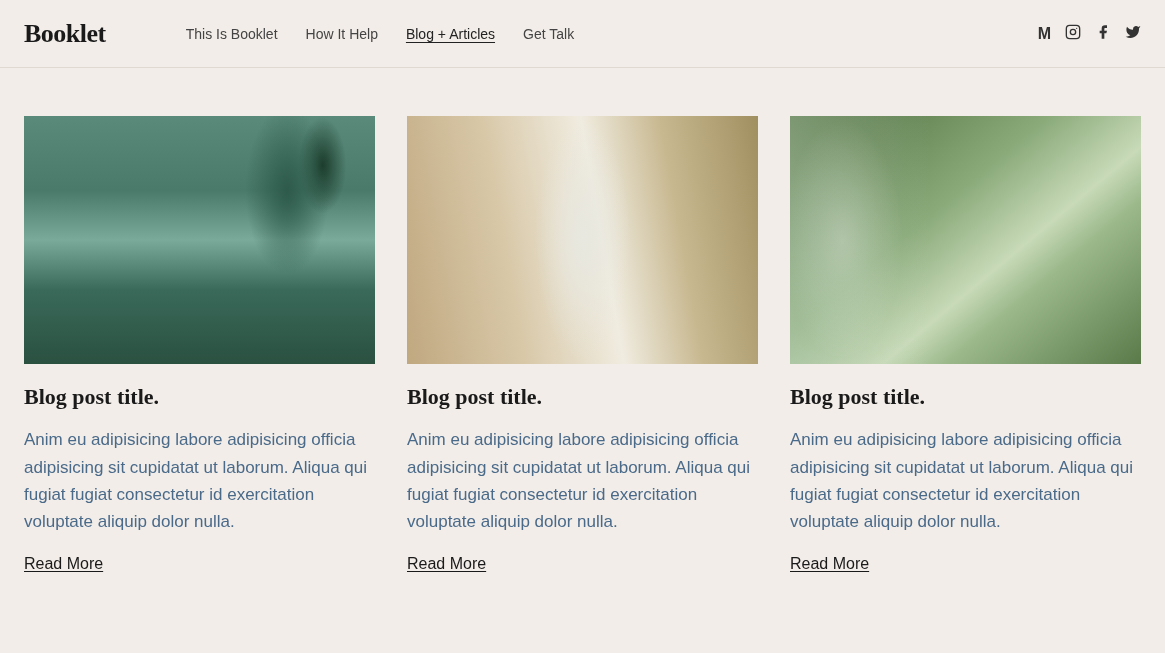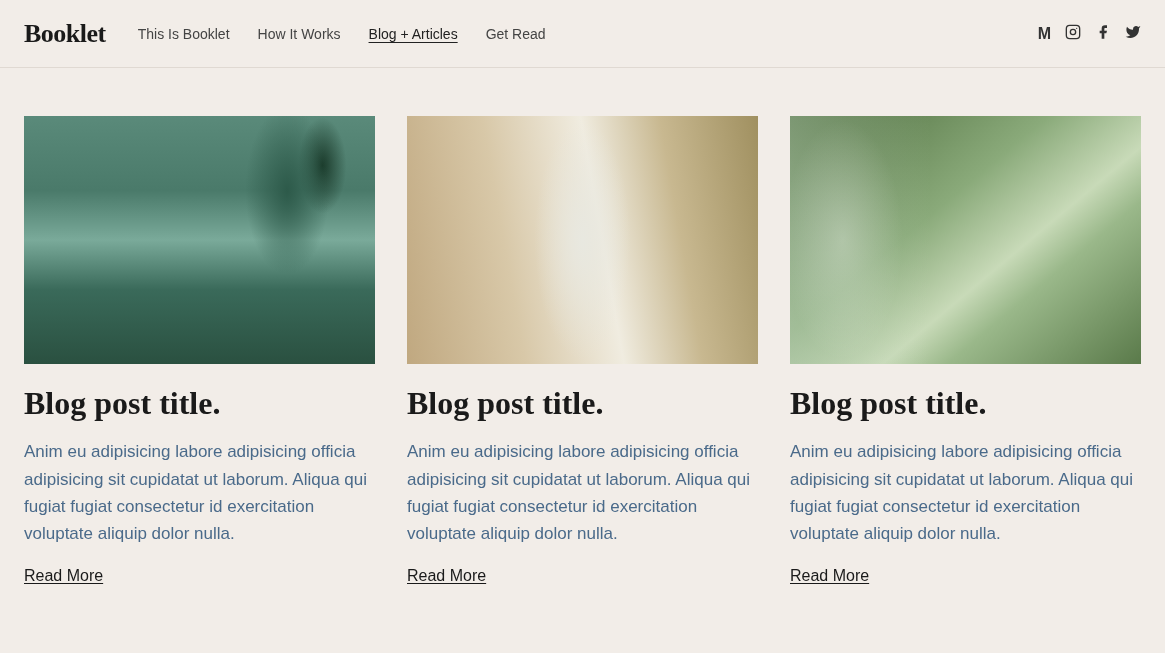--- a/index.html
+++ b/index.html
@@ -37,20 +37,21 @@
       font-weight: 700;
       color: #1a1a1a;
       font-family: Georgia, serif;
       letter-spacing: -0.5px;
     }
 
     nav {
       display: flex;
       align-items: center;
       gap: 28px;
+      margin-left: 48px;
     }
 
     nav a {
       text-decoration: none;
       color: #444;
       font-family: Arial, Helvetica, sans-serif;
       font-size: 14px;
       font-weight: 400;
     }
 
@@ -155,21 +156,21 @@
     .blog-image.img3::before {
       content: '';
       position: absolute;
       top: 0; left: 0; right: 0; bottom: 0;
       background:
         radial-gradient(ellipse 100px 200px at 15% 50%, rgba(255,255,255,0.3) 0%, transparent 60%),
         linear-gradient(90deg, rgba(200,220,200,0.4) 0%, transparent 40%);
     }
 
     .blog-title {
-      font-size: 32px;
+      font-size: 22px;
       font-weight: 700;
       color: #1a1a1a;
       font-family: Georgia, serif;
       margin-bottom: 16px;
       line-height: 1.2;
     }
 
     .blog-excerpt {
       font-family: Arial, Helvetica, sans-serif;
       font-size: 17px;
@@ -199,23 +200,23 @@
     }
   </style>
 </head>
 <body>
 
 <header>
   <div class="header-left">
     <div class="logo">Booklet</div>
     <nav>
       <a href="#">This Is Booklet</a>
-      <a href="#">How It Works</a>
+      <a href="#">How It Help</a>
       <a href="#" class="active">Blog + Articles</a>
-      <a href="#">Get Read</a>
+      <a href="#">Get Talk</a>
     </nav>
   </div>
 
   <div class="header-right">
     <div class="social-icons">
       <a href="#" class="social-icon medium-icon"></a>
       <a href="#" class="social-icon">
         <svg width="16" height="16" viewBox="0 0 24 24" fill="none" stroke="#333" stroke-width="2" stroke-linecap="round" stroke-linejoin="round">
           <rect x="2" y="2" width="20" height="20" rx="5" ry="5"></rect>
           <circle cx="12" cy="12" r="4"></circle>

